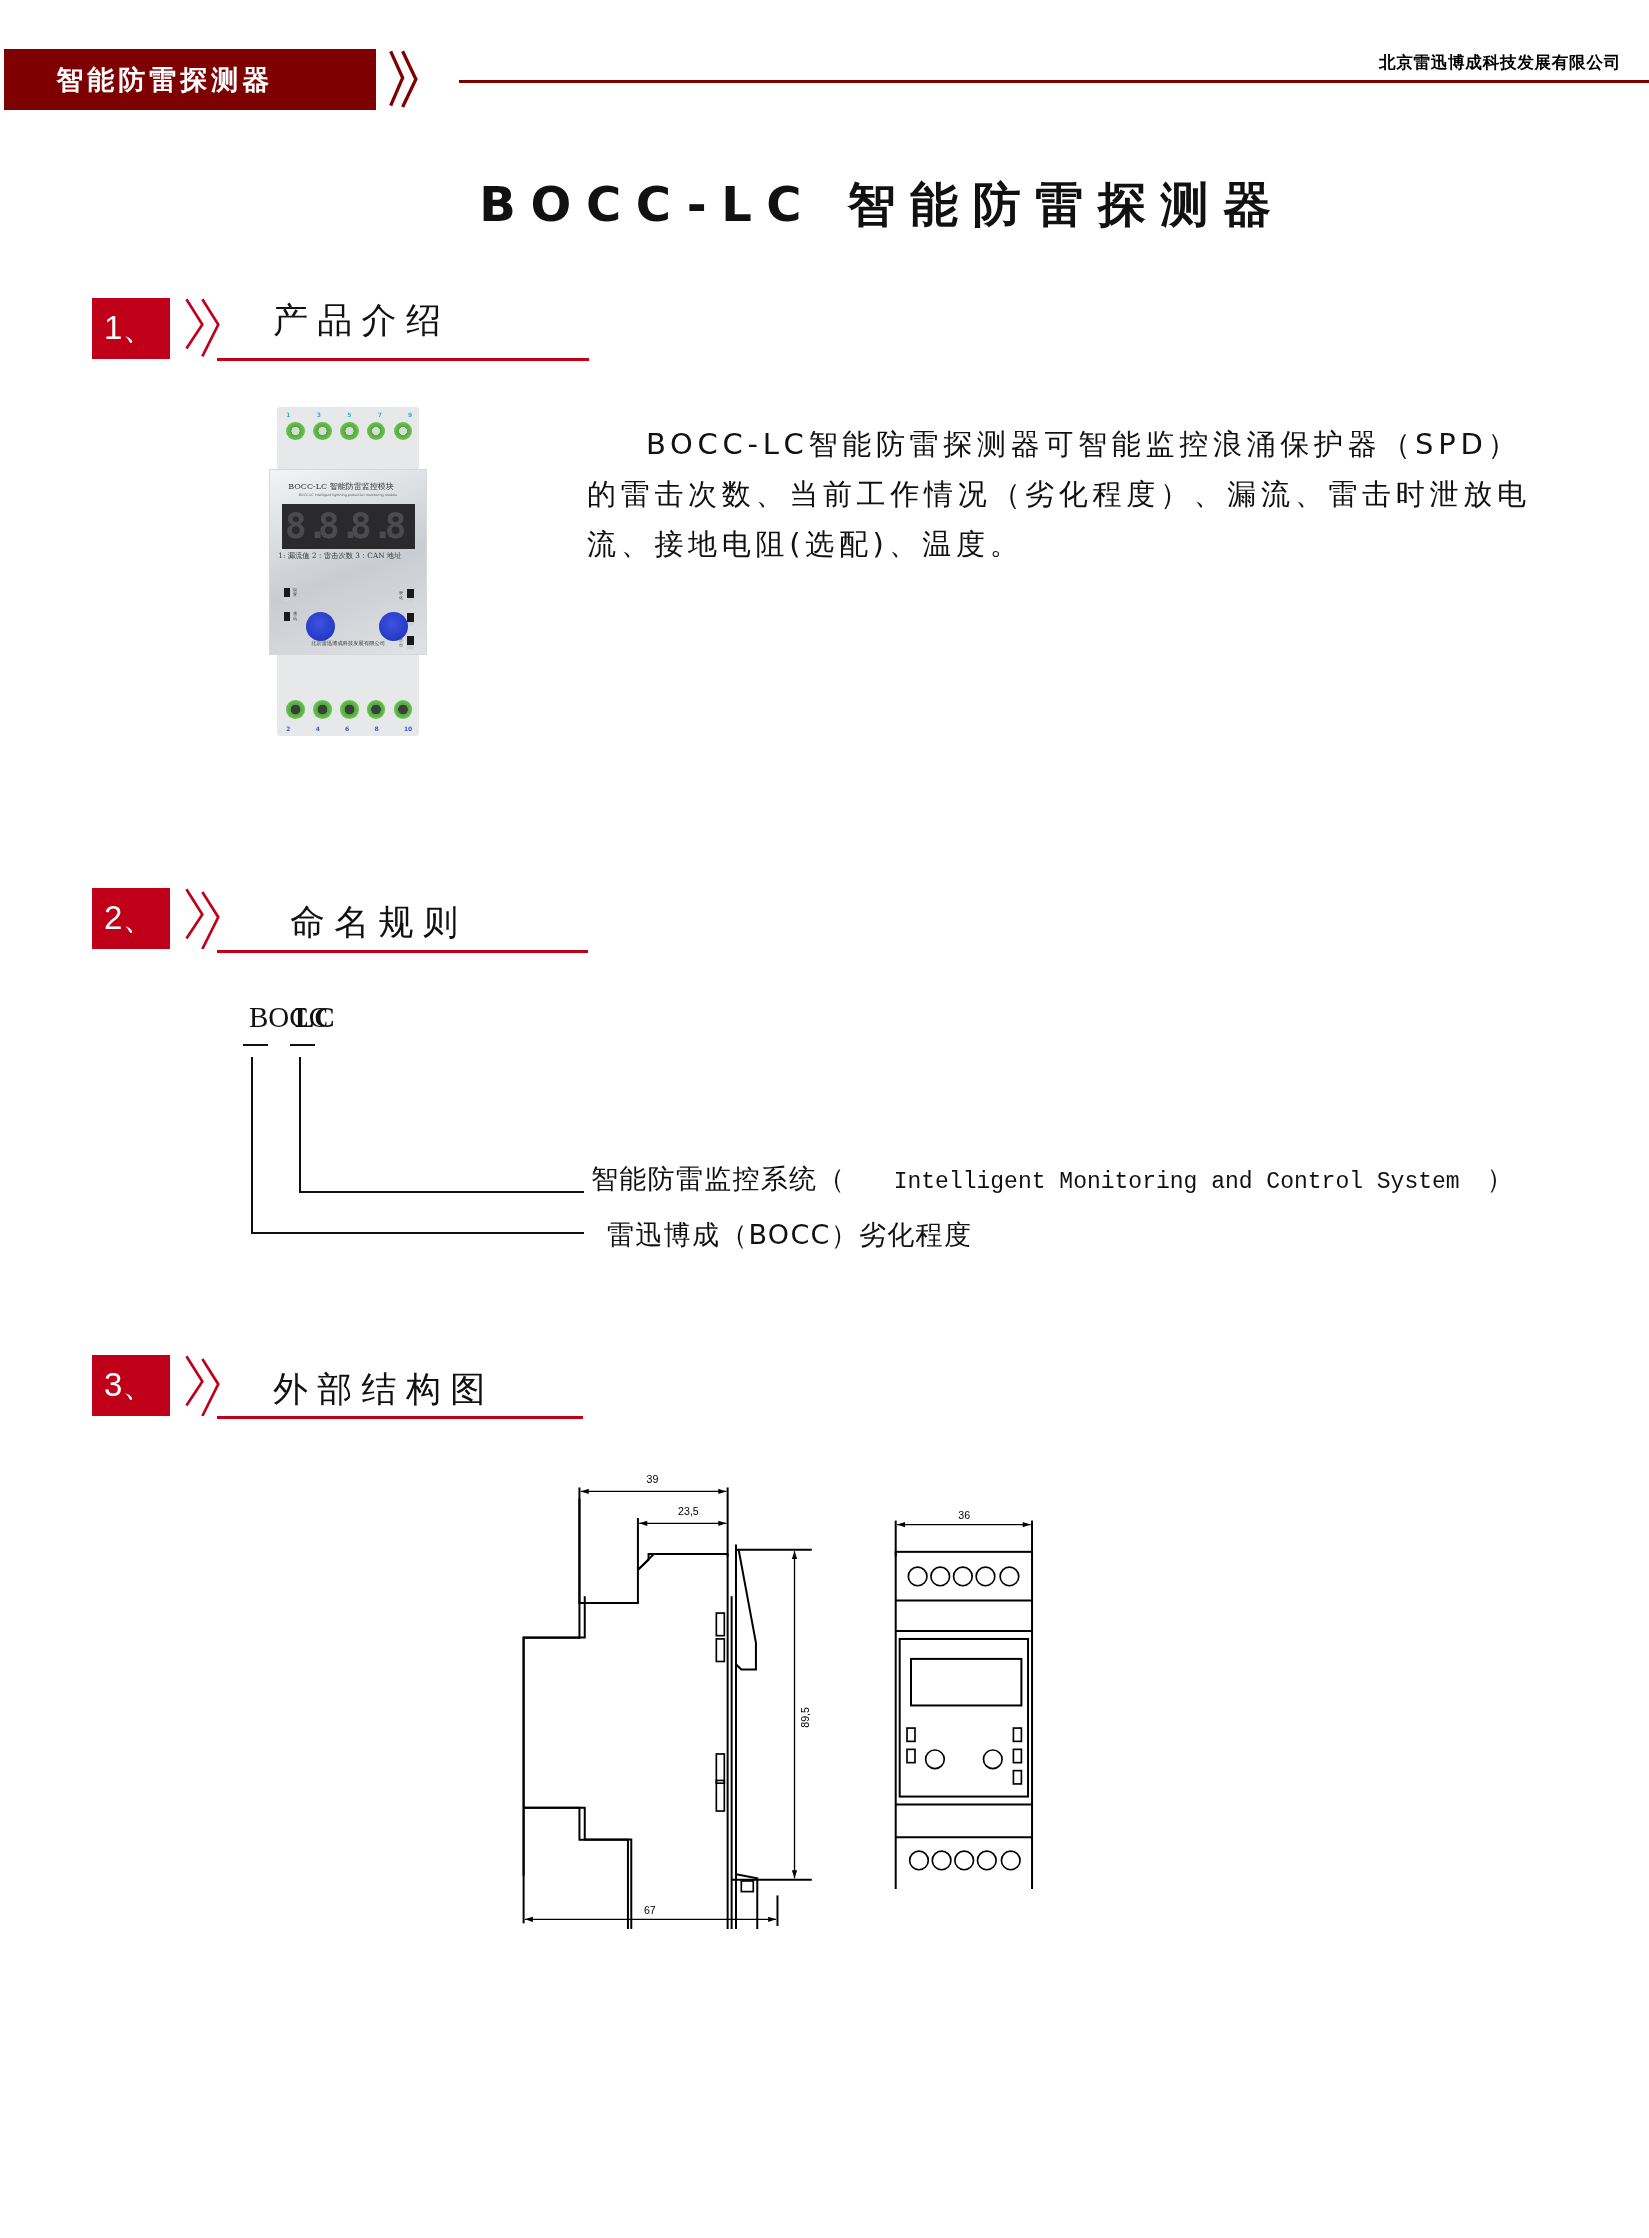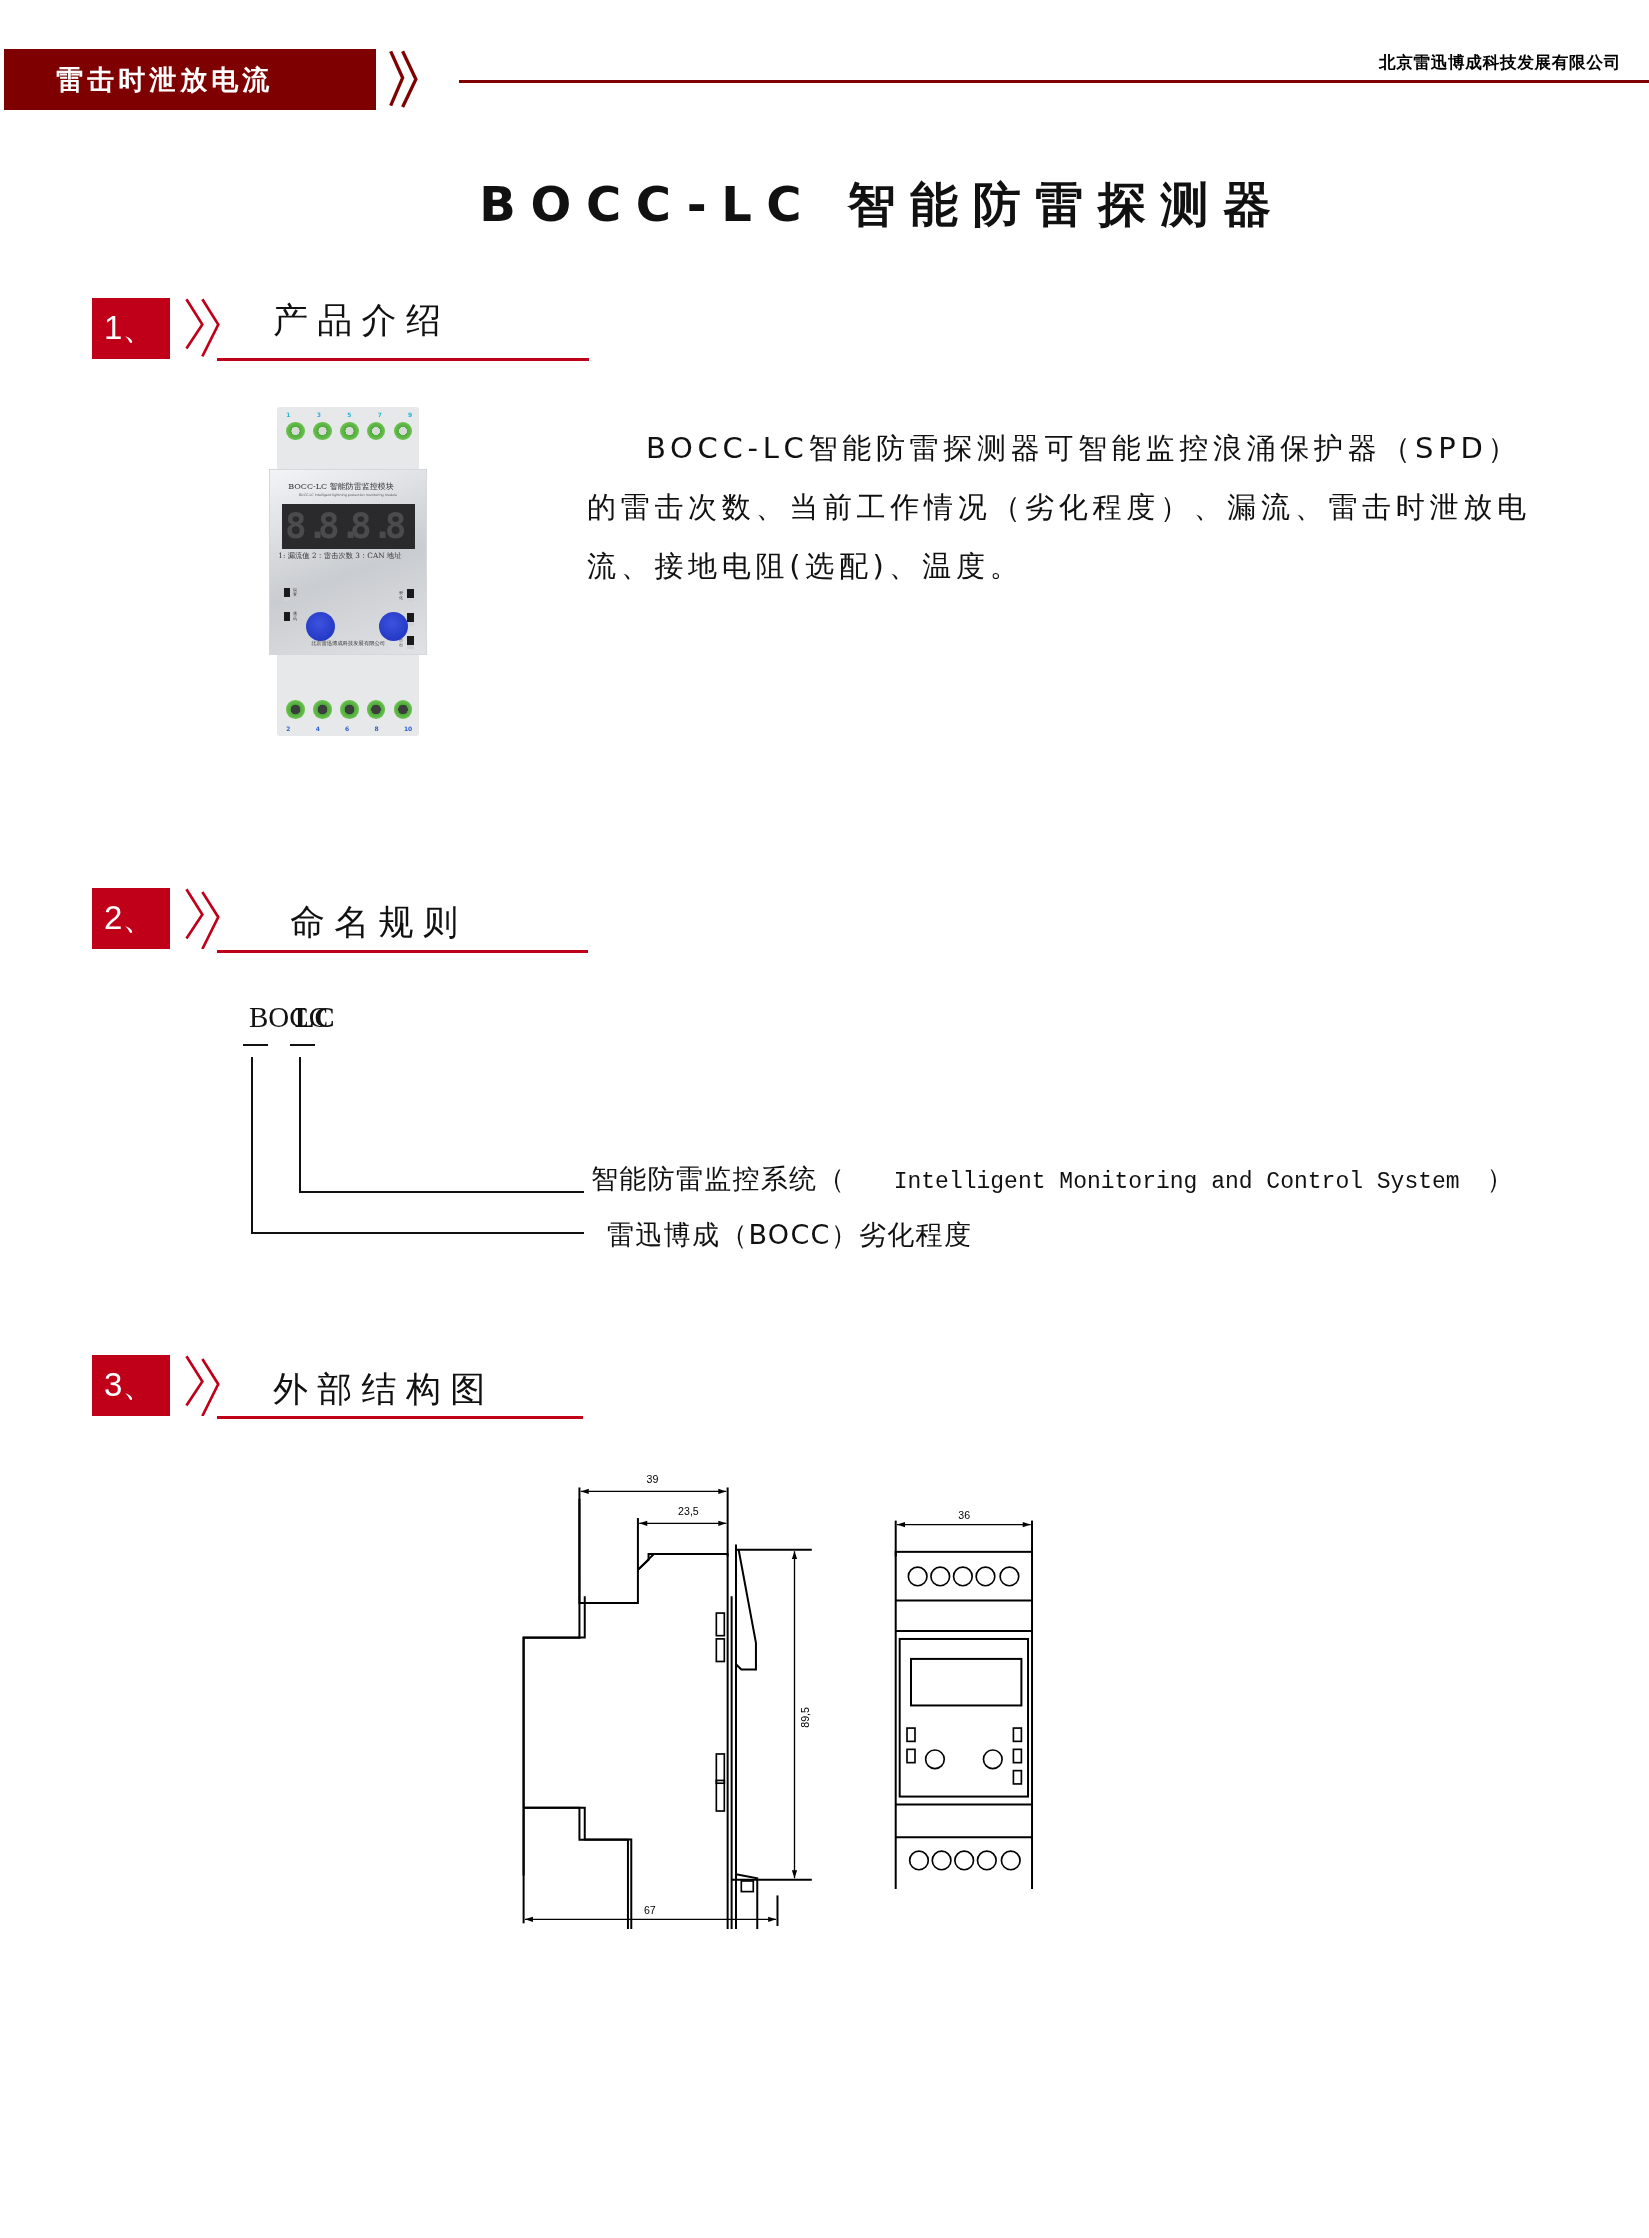--- a/index.html
+++ b/index.html
@@ -11,21 +11,21 @@
   .hdr-company { right:28px; top:52px; font-size:16.6px; font-weight:bold; letter-spacing:0.7px; color:#000; }
 
   .main-title { left:0; top:173px; width:1649px; text-align:center; font-size:48px; font-weight:bold; letter-spacing:14.6px; padding-left:116px; box-sizing:border-box; }
 
   
   .sec-num { width:78px; height:61px; background:#c00018; color:#fff; font-size:33px; display:flex; align-items:center; justify-content:flex-start; padding-left:12px; box-sizing:border-box; font-family:"Liberation Sans", sans-serif; }
   .sec-title { font-size:35px; letter-spacing:9.3px; font-weight:500; }
   .sec-line { height:3.3px; background:#c00018; }
 
   
-  .intro { left:587px; top:419px; width:944px; font-family:"DejaVu Sans", sans-serif; font-size:29px; line-height:59px; letter-spacing:4.7px; color:#111; }
+  .intro { left:587px; top:419px; width:944px; font-family:"DejaVu Sans", sans-serif; font-size:29px; line-height:50px; letter-spacing:4.7px; color:#111; }
   .intro p { margin:0; text-indent:59px; }
 
   
   .dev { left:269px; top:407px; width:158px; height:329px; }
   .dev-frame { left:8px; top:0; width:142px; height:329px; background:#e6e8ea; border-radius:2.7px; }
   .dev-face { left:0; top:62px; width:158px; height:186px; background:linear-gradient(160deg,#f2f4f6,#c9ccd0 55%,#e0e2e5); border:1.3px solid #d5d7da; box-sizing:border-box; }
   .dev-title { left:0; top:74px; width:144px; text-align:center; font-family:"DejaVu Serif", serif; font-size:8px; color:#333; }
   .dev-subtitle { left:0; top:86px; width:158px; text-align:center; font-size:3.3px; color:#555; }
   .dev-screen-bg { left:13.3px; top:97px; width:133px; height:45px; background:#2a2a2c; }
   .digit { position:absolute; top:101px; width:25px; height:36px; color:#4b4b4d; font-family:"DejaVu Sans Mono", monospace; font-size:36px; line-height:36px; font-weight:bold; text-align:center; }
@@ -48,21 +48,21 @@
   .nm-desc { font-family:"DejaVu Sans", sans-serif; font-size:27px; letter-spacing:1.3px; white-space:nowrap; color:#111; }
   .nm-desc .en { font-family:"Liberation Mono", monospace; font-size:23px; letter-spacing:0;margin-left:48px; }
 
   
   svg text { font-family:"Liberation Sans", sans-serif; }
 </style>
 </head>
 <body>
 
 <div class="abs hdr-redbox"></div>
-<div class="abs hdr-title">雷击时泄放电流</div>
+<div class="abs hdr-title">智能防雷探测器</div>
 <svg class="abs" style="left:388px;top:50px" width="73" height="61" viewBox="0 0 110 92">
   <polyline points="4,2 22,42 4,84" fill="none" stroke="#7f0000" stroke-width="5"></polyline>
   <polyline points="22,2 42,44 22,86" fill="none" stroke="#7f0000" stroke-width="5"></polyline>
 </svg>
 <div class="abs hdr-line"></div>
 <div class="abs hdr-company">北京雷迅博成科技发展有限公司</div>
 
 <div class="abs main-title">BOCC-LC 智能防雷探测器</div>
 
 <div class="abs sec-num" style="left:92px;top:298px;">1、</div>

